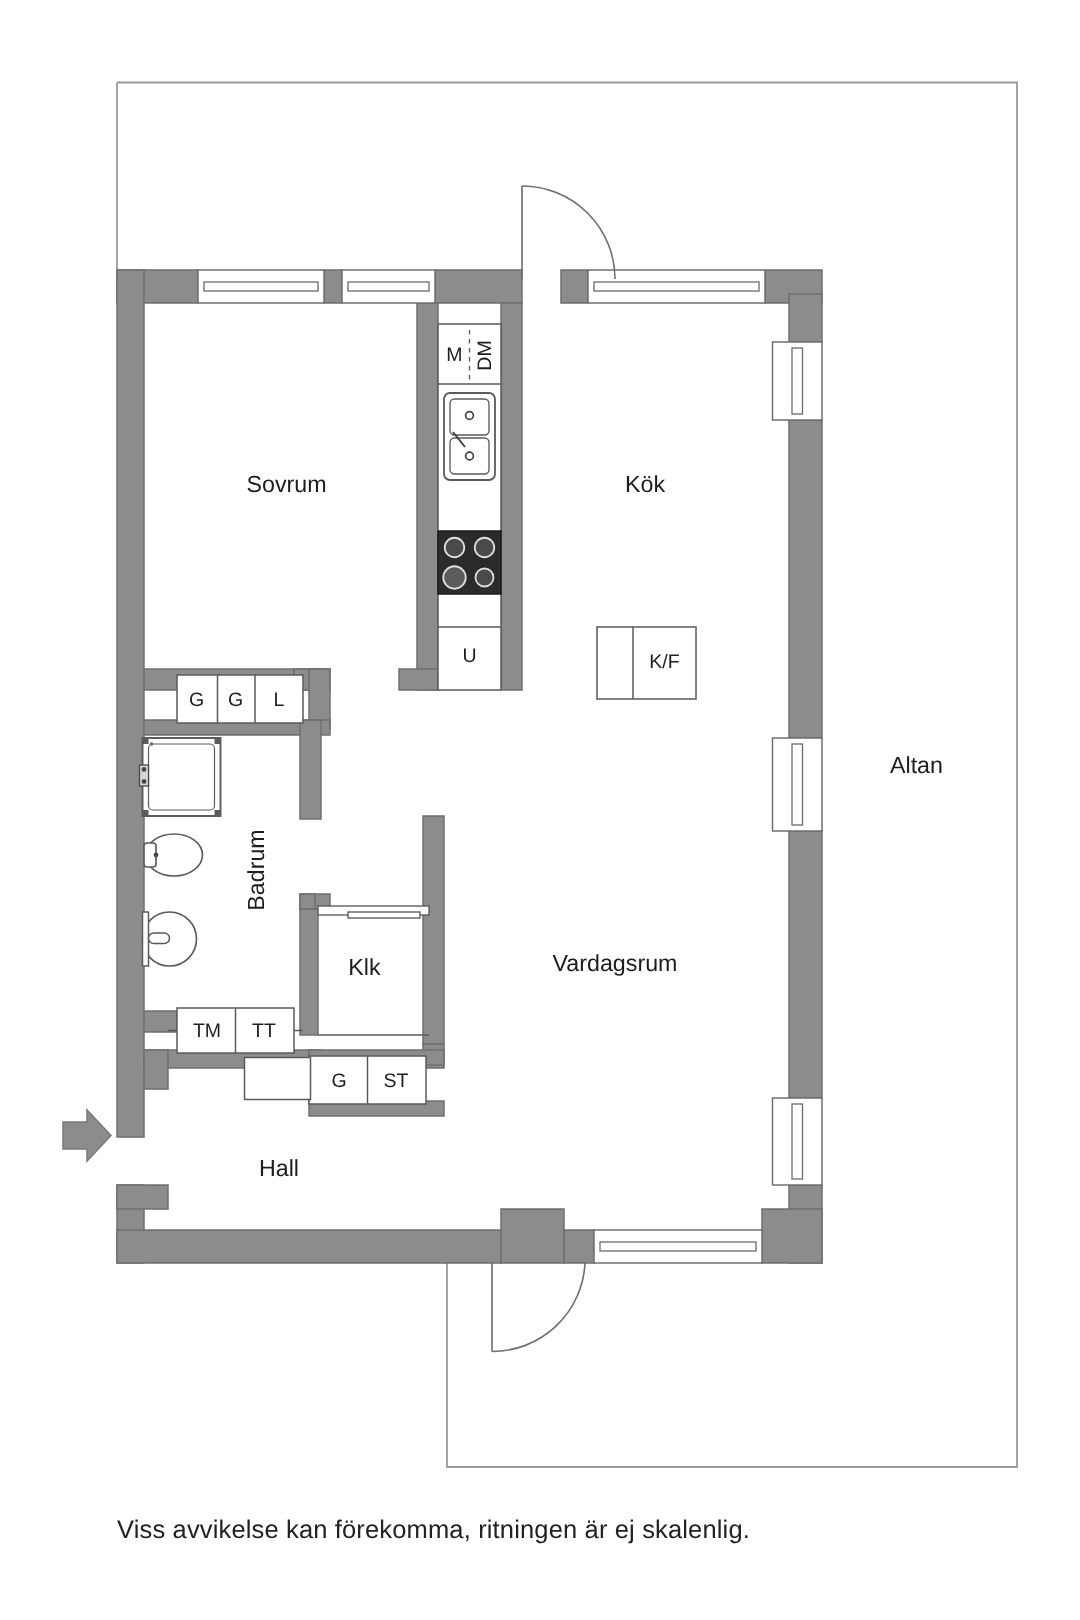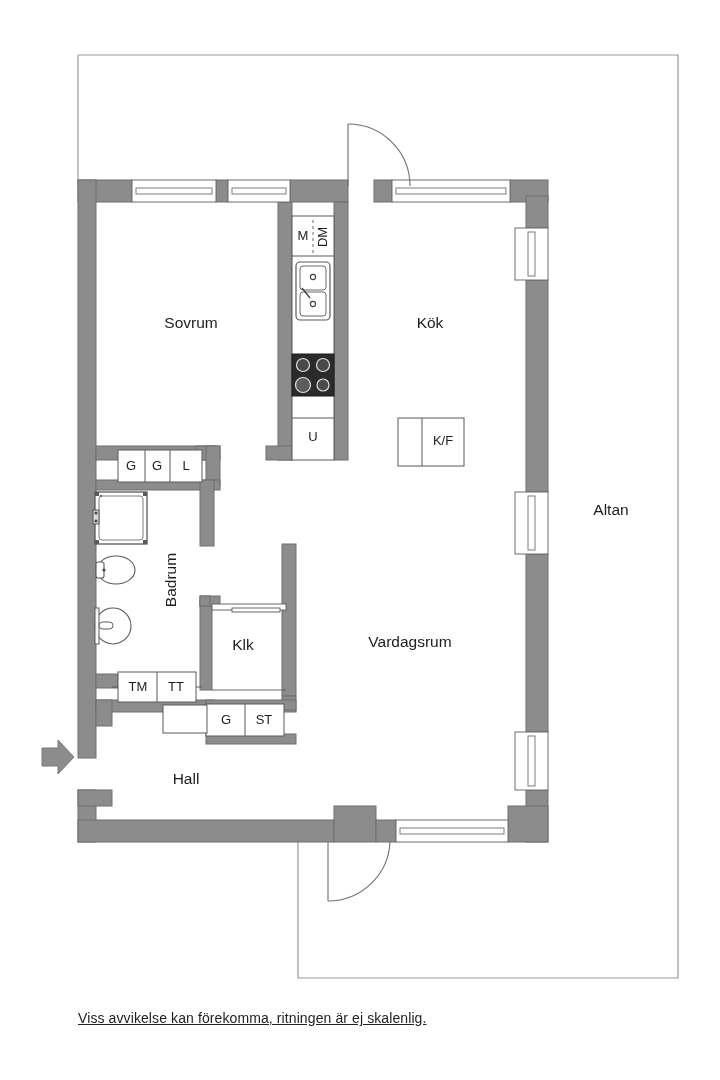--- a/index.html
+++ b/index.html
@@ -51,25 +51,24 @@
     font-size: 13px;
     fill: #1d1d1d;
     text-anchor: middle;
     dominant-baseline: middle;
   }
   .caption {
     position: absolute;
     left: 78px;
     top: 1010px;
     font-family: "Liberation Sans", sans-serif;
-    font-size: 14px;
+    font-size: 17px;
     color: #222222;
     letter-spacing: 0.1px;
     white-space: nowrap;
-    text-decoration: underline;
   }
 </style>
 </head>
 <body>
 
 <div id="plan-root">
 
 <svg id="floorplan" viewBox="0 0 720 1080">
 
   <g>

